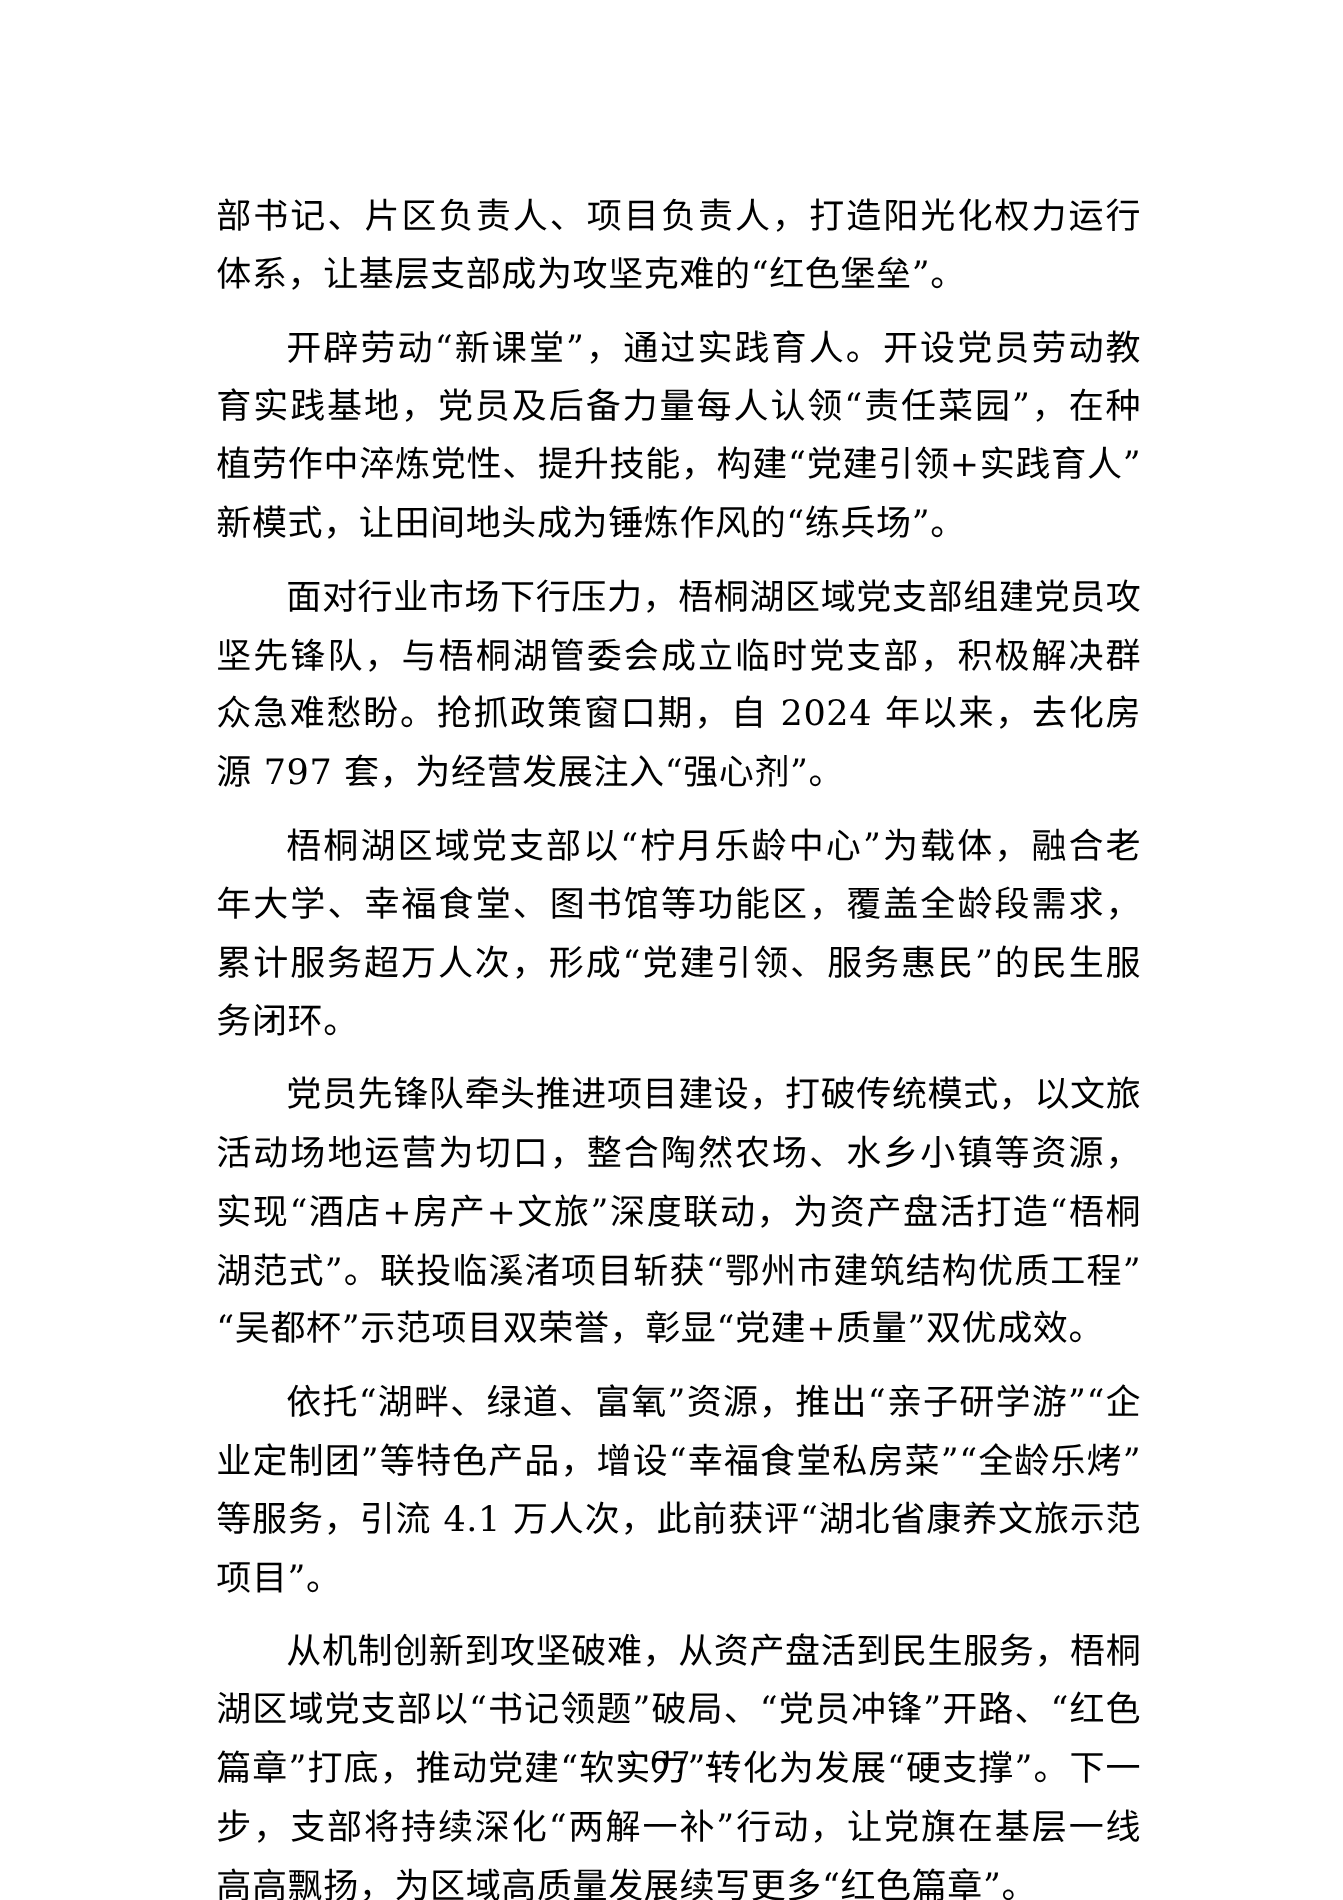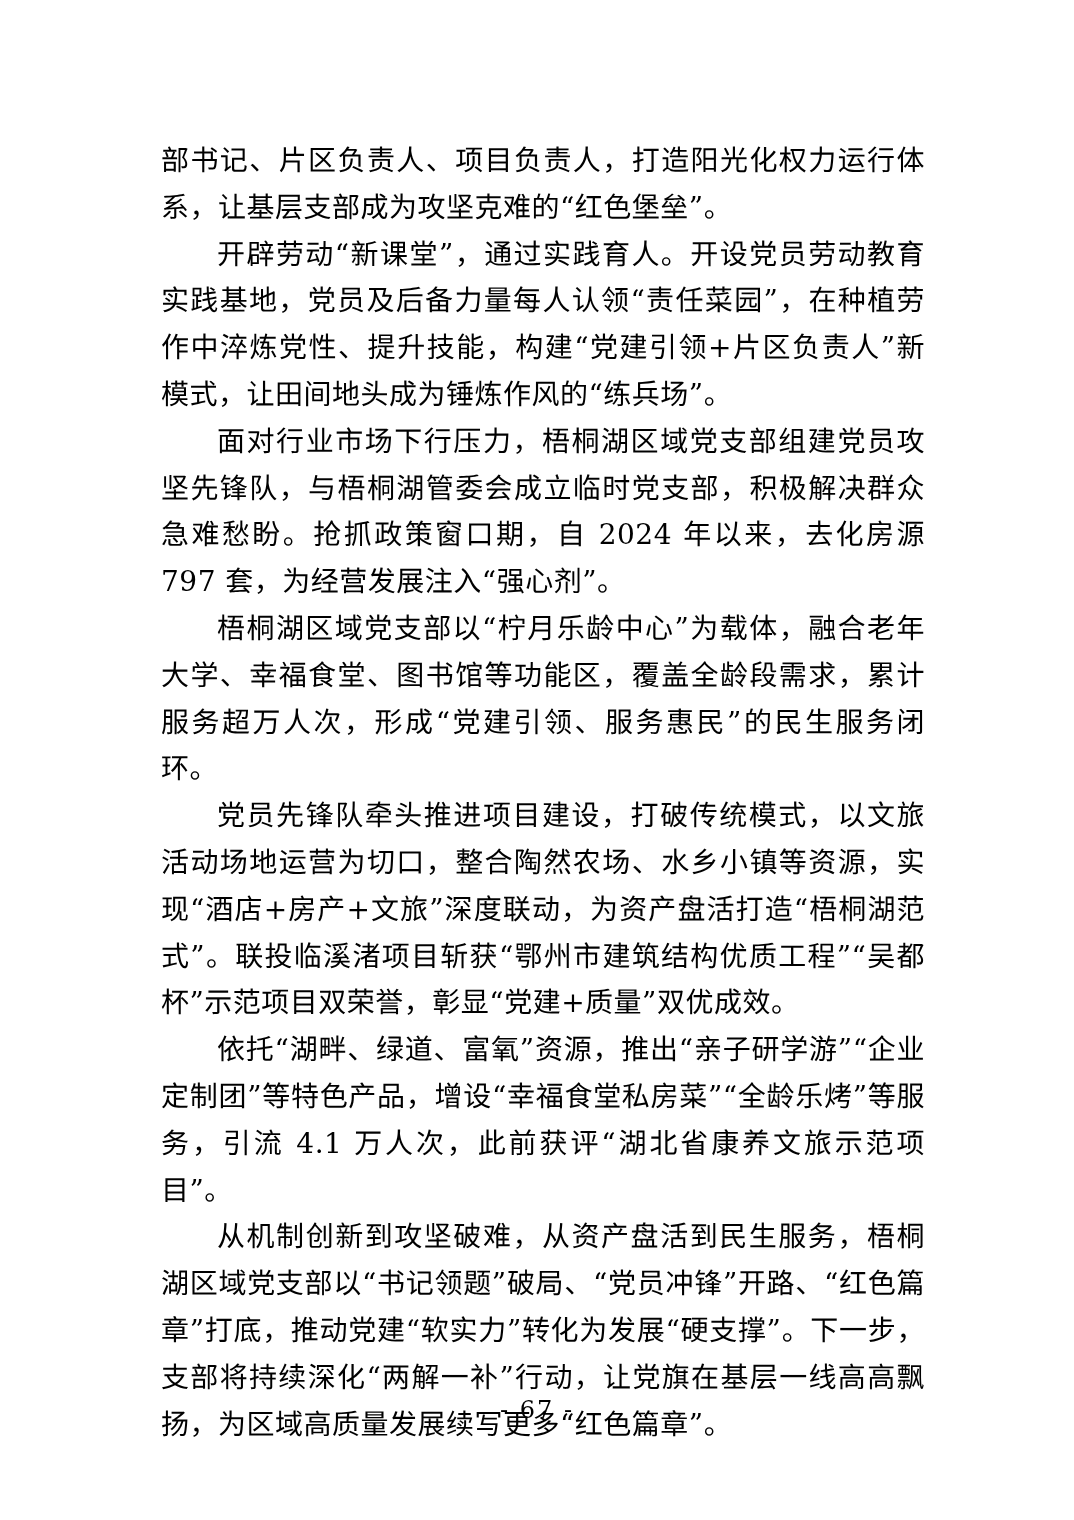--- a/index.html
+++ b/index.html
@@ -23,21 +23,21 @@
     background: #ffffff;
     overflow: hidden;
   }
   .content {
     position: absolute;
     left: 161px;
     top: 138px;
     width: 764px;
   }
   .para {
-    margin: 0;
+    margin: 12px;
     font-size: 28px;
     line-height: 46.8px;
     text-align: justify;
     font-weight: 400;
     letter-spacing: 0.5px;
   }
   .para.indent {
     text-indent: 2em;
   }
   .footer {
@@ -50,21 +50,21 @@
     letter-spacing: 2px;
     color: #000000;
   }
 </style>
 </head>
 <body>
 
 <div class="page">
   <div class="content">
     <p class="para">部书记、片区负责人、项目负责人，打造阳光化权力运行体系，让基层支部成为攻坚克难的“红色堡垒”。</p>
-    <p class="para indent">开辟劳动“新课堂”，通过实践育人。开设党员劳动教育实践基地，党员及后备力量每人认领“责任菜园”，在种植劳作中淬炼党性、提升技能，构建“党建引领+片区负责人”新模式，让田间地头成为锤炼作风的“练兵场”。</p>
+    <p class="para indent">开辟劳动“新课堂”，通过实践育人。开设党员劳动教育实践基地，党员及后备力量每人认领“责任菜园”，在种植劳作中淬炼党性、提升技能，构建“党建引领+实践育人”新模式，让田间地头成为锤炼作风的“练兵场”。</p>
     <p class="para indent">面对行业市场下行压力，梧桐湖区域党支部组建党员攻坚先锋队，与梧桐湖管委会成立临时党支部，积极解决群众急难愁盼。抢抓政策窗口期，自 2024 年以来，去化房源 797 套，为经营发展注入“强心剂”。</p>
     <p class="para indent">梧桐湖区域党支部以“柠月乐龄中心”为载体，融合老年大学、幸福食堂、图书馆等功能区，覆盖全龄段需求，累计服务超万人次，形成“党建引领、服务惠民”的民生服务闭环。</p>
     <p class="para indent">党员先锋队牵头推进项目建设，打破传统模式，以文旅活动场地运营为切口，整合陶然农场、水乡小镇等资源，实现“酒店+房产+文旅”深度联动，为资产盘活打造“梧桐湖范式”。联投临溪渚项目斩获“鄂州市建筑结构优质工程”“吴都杯”示范项目双荣誉，彰显“党建+质量”双优成效。</p>
     <p class="para indent">依托“湖畔、绿道、富氧”资源，推出“亲子研学游”“企业定制团”等特色产品，增设“幸福食堂私房菜”“全龄乐烤”等服务，引流 4.1 万人次，此前获评“湖北省康养文旅示范项目”。</p>
     <p class="para indent">从机制创新到攻坚破难，从资产盘活到民生服务，梧桐湖区域党支部以“书记领题”破局、“党员冲锋”开路、“红色篇章”打底，推动党建“软实力”转化为发展“硬支撑”。下一步，支部将持续深化“两解一补”行动，让党旗在基层一线高高飘扬，为区域高质量发展续写更多“红色篇章”。</p>
   </div>
   <div class="footer">- 67 -</div>
 </div>
 
 </body></html>

